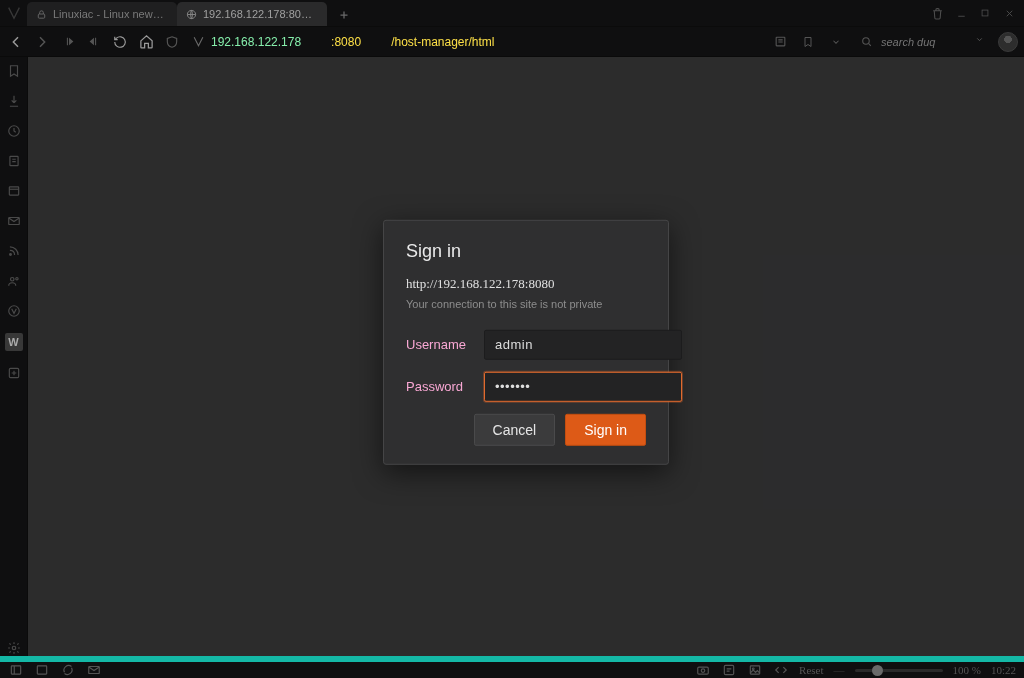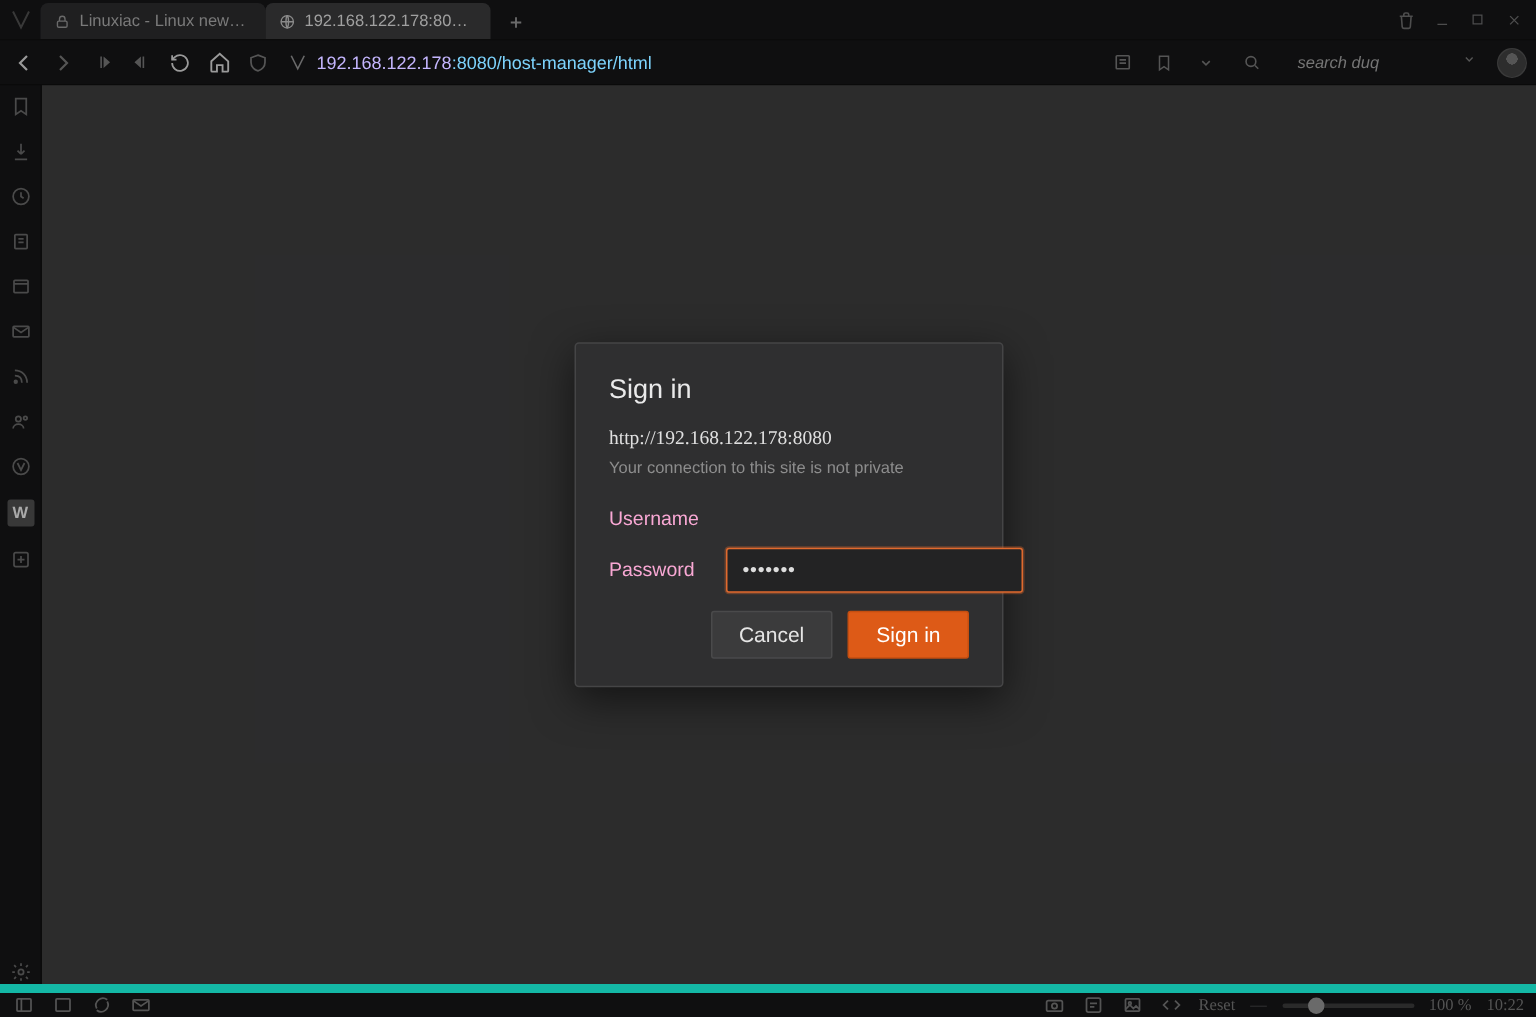--- a/index.html
+++ b/index.html
@@ -74,25 +74,25 @@
   }
   .tbtn{
     width:20px;height:20px;display:flex;align-items:center;justify-content:center;
     color:#555;border-radius:3px;
   }
   .tbtn.enabled{color:#9a9a9a;}
   .urlbar{
     flex:1;display:flex;align-items:center;gap:6px;
     padding:0 0 0 4px;color:#6b6b6b;font-size:12px;
   }
-  .urlbar .host{color:#c4b5fd;}
-  .urlbar .path{color:#7dd3fc;}
+  .urlbar .host{color:#86efac;}
+  .urlbar .path{color:#fde047;margin-left:30px;}
   .right-tools{display:flex;align-items:center;gap:8px;color:#555;}
   .searchbox{
-    display:flex;align-items:flex-start;gap:22px;
+    display:flex;align-items:flex-start;gap:6px;
     min-width:110px;padding:0 6px;color:#555;
   }
   .searchbox input{
     background:transparent;border:none;outline:none;
     color:#888;font-size:11px;width:90px;font-style:italic;
   }
   .avatar{
     width:20px;height:20px;border-radius:50%;
     background:radial-gradient(circle at 50% 35%, #555 0 25%, #2d2d2d 26% 100%);
     border:1px solid #3a3a3a;
@@ -387,20 +387,21 @@
 <div class="content">
   <div class="overlay"></div>
 
   <div class="dialog">
     <h1>Sign in</h1>
     <div class="site">http://192.168.122.178:8080</div>
     <div class="warn">Your connection to this site is not private</div>
 
     <div class="row">
       <label>Username</label>
+      <input type="text" value="admin" style="">
     </div>
     <div class="row">
       <label>Password</label>
       <input class="focus" type="text" value="•••••••" style="">
     </div>
 
     <div class="dbuttons">
       <button class="btn">Cancel</button>
       <button class="btn primary">Sign in</button>
     </div>

